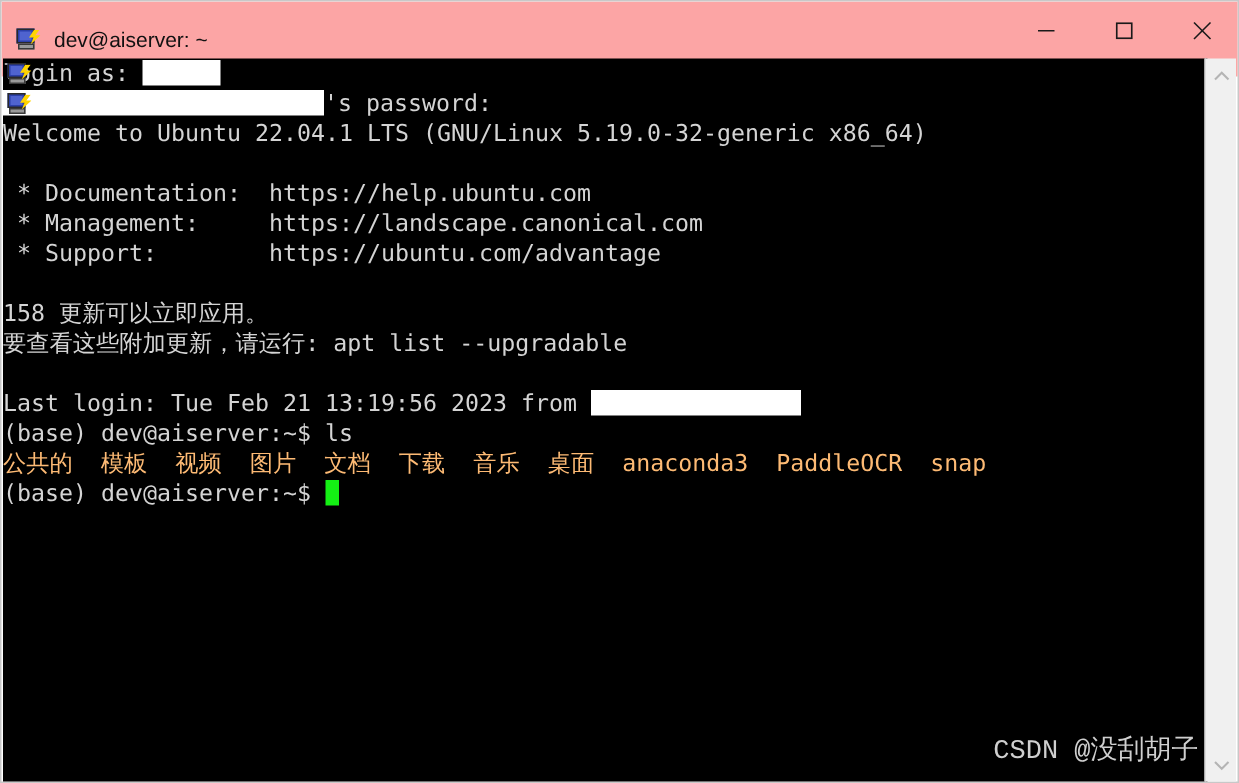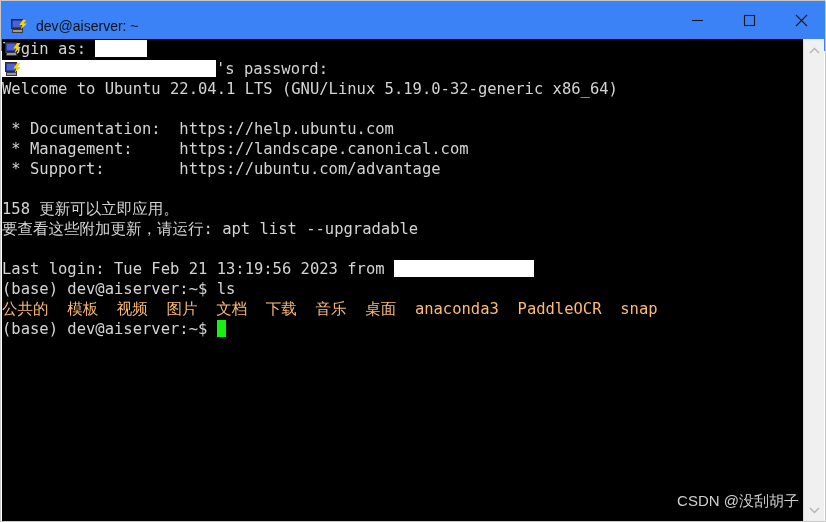--- a/index.html
+++ b/index.html
@@ -23,21 +23,21 @@
     border: 1px solid #c8c8c8;
     overflow: hidden;
   }
 
   
   #titlebar {
     position: absolute;
     left: 0; top: 0;
     width: 826px;
     height: 50px;
-    background: #3b82f6;
+    background: #fca5a5;
     display: flex;
     align-items: center;
   }
   #title-left {
     display: flex;
     align-items: center;
     padding-left: 10px;
     height: 38px;
   }
   .putty-icon {
@@ -181,22 +181,22 @@
     width: 16px;
     height: 0px;
     background: #cdcdcd;
   }
 
   
   #watermark {
     position: absolute;
     right: 26px;
     bottom: 10px;
-    font-family: Liberation Sans, sans-serif;
-    font-size: 15px;
+    font-family: Liberation Mono, monospace;
+    font-size: 18px;
     color: #cfcfcf;
     white-space: nowrap;
     z-index: 10;
   }
 </style>
 </head>
 <body>
 
 <div id="window">
 

